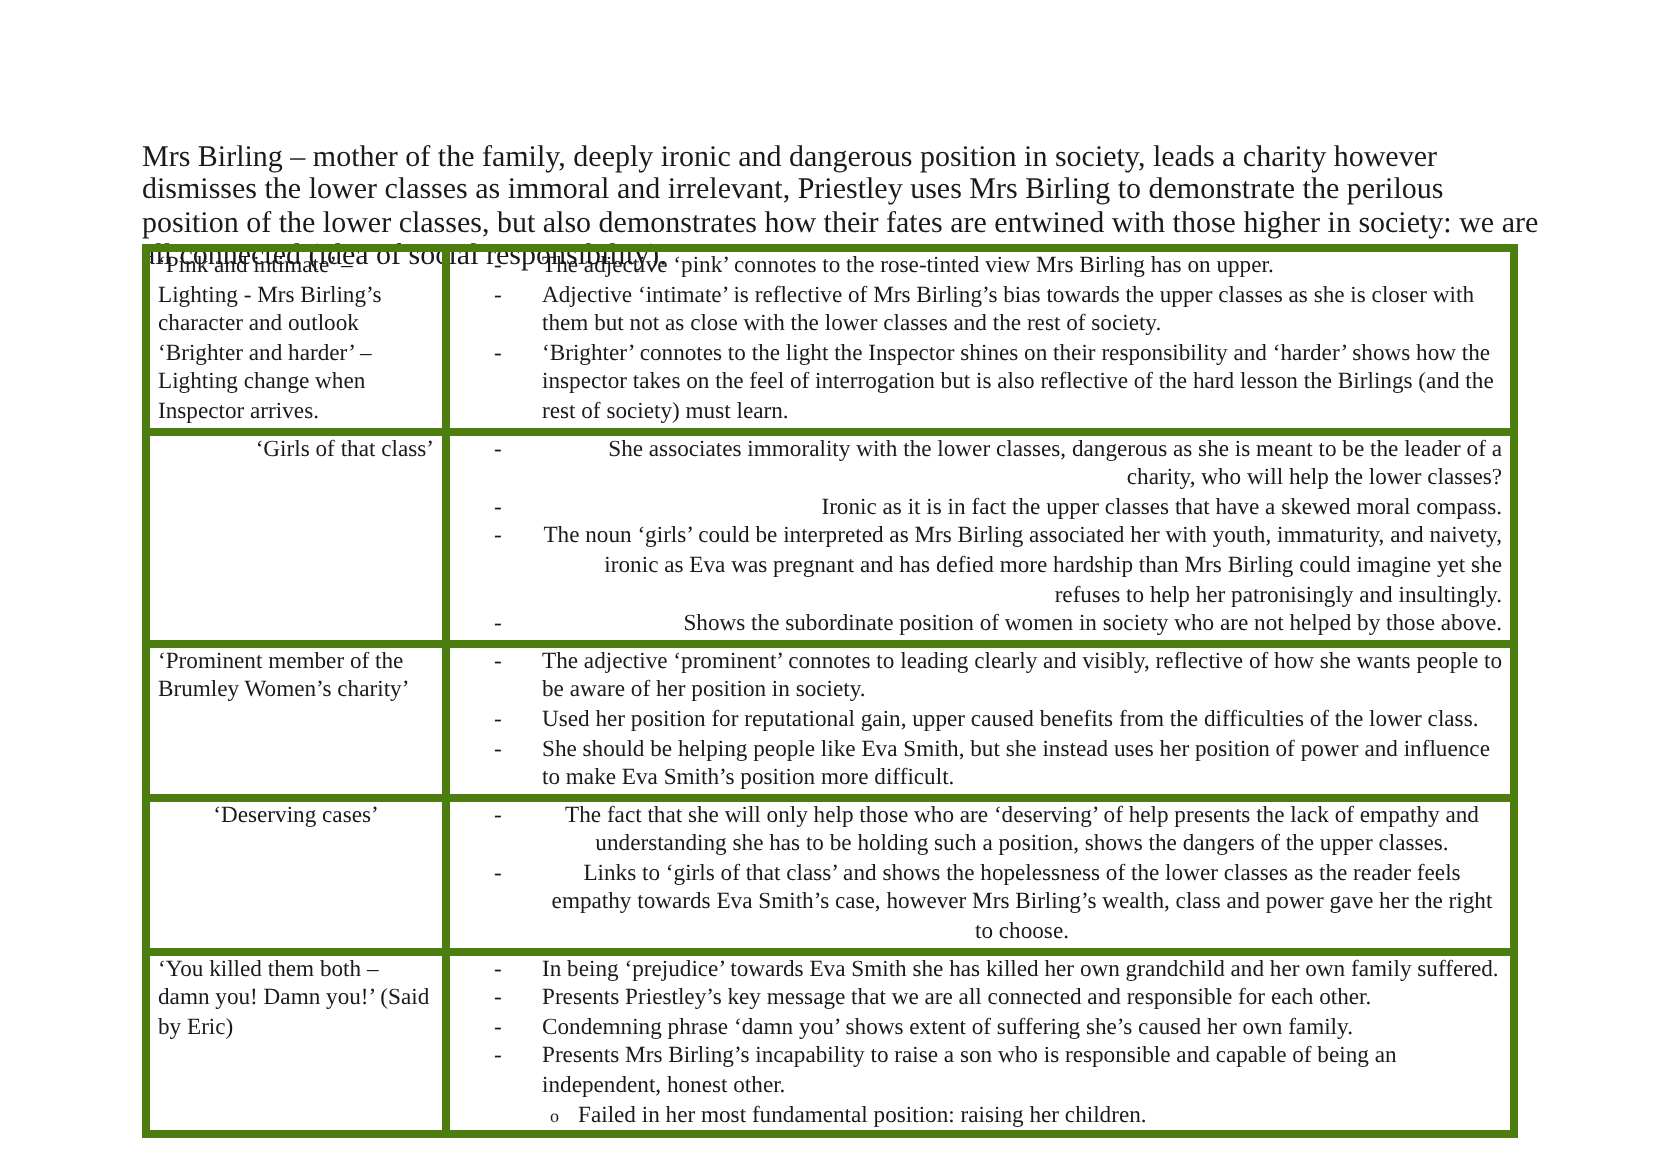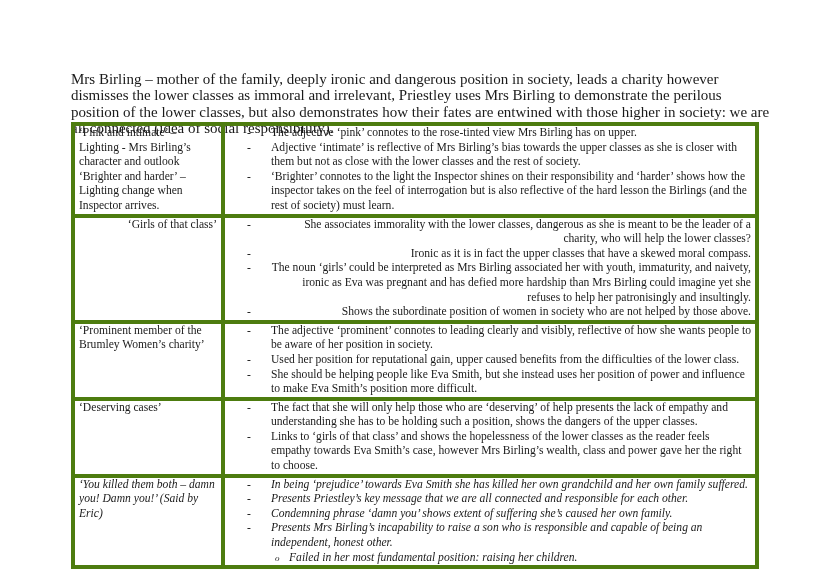--- a/index.html
+++ b/index.html
@@ -35,22 +35,22 @@
   td.analysis-cell { padding-left: 0; }
   ul.points { list-style: none; margin: 0; padding: 0; }
   ul.points li { position: relative; padding-left: 42px; }
   ul.points li .dash { position: absolute; left: 18px; top: 0; }
   ul.sub { list-style: none; margin: 0; padding: 0; }
   ul.sub li { position: relative; padding-left: 0; margin-left: 42px; padding-left: 18px; }
   ul.sub li .circ { position: absolute; left: 4px; top: 0; font-size: 9px; }
   tr.r1 td { height: 83px; }
   tr.r2 td { height: 94px; text-align: right; }
   tr.r3 td { height: 66px; margin-left: 28px; }
-  tr.r4 td { height: 55px; }
-  tr.r5 td { height: 81px; font-style: italic; }
+  tr.r4 td { height: 55px; text-align: center; }
+  tr.r5 td { height: 81px; }
 </style>
 </head>
 <body>
 
 <div class="title">
 </div>
 
 <p class="intro" style="margin:0;">Mrs Birling – mother of the family, deeply ironic and dangerous position in society, leads a charity however dismisses the lower classes as immoral and irrelevant, Priestley uses Mrs Birling to demonstrate the perilous position of the lower classes, but also demonstrates how their fates are entwined with those higher in society: we are all connected (idea of social responsibility).</p>
 
 <table class="quotes">

